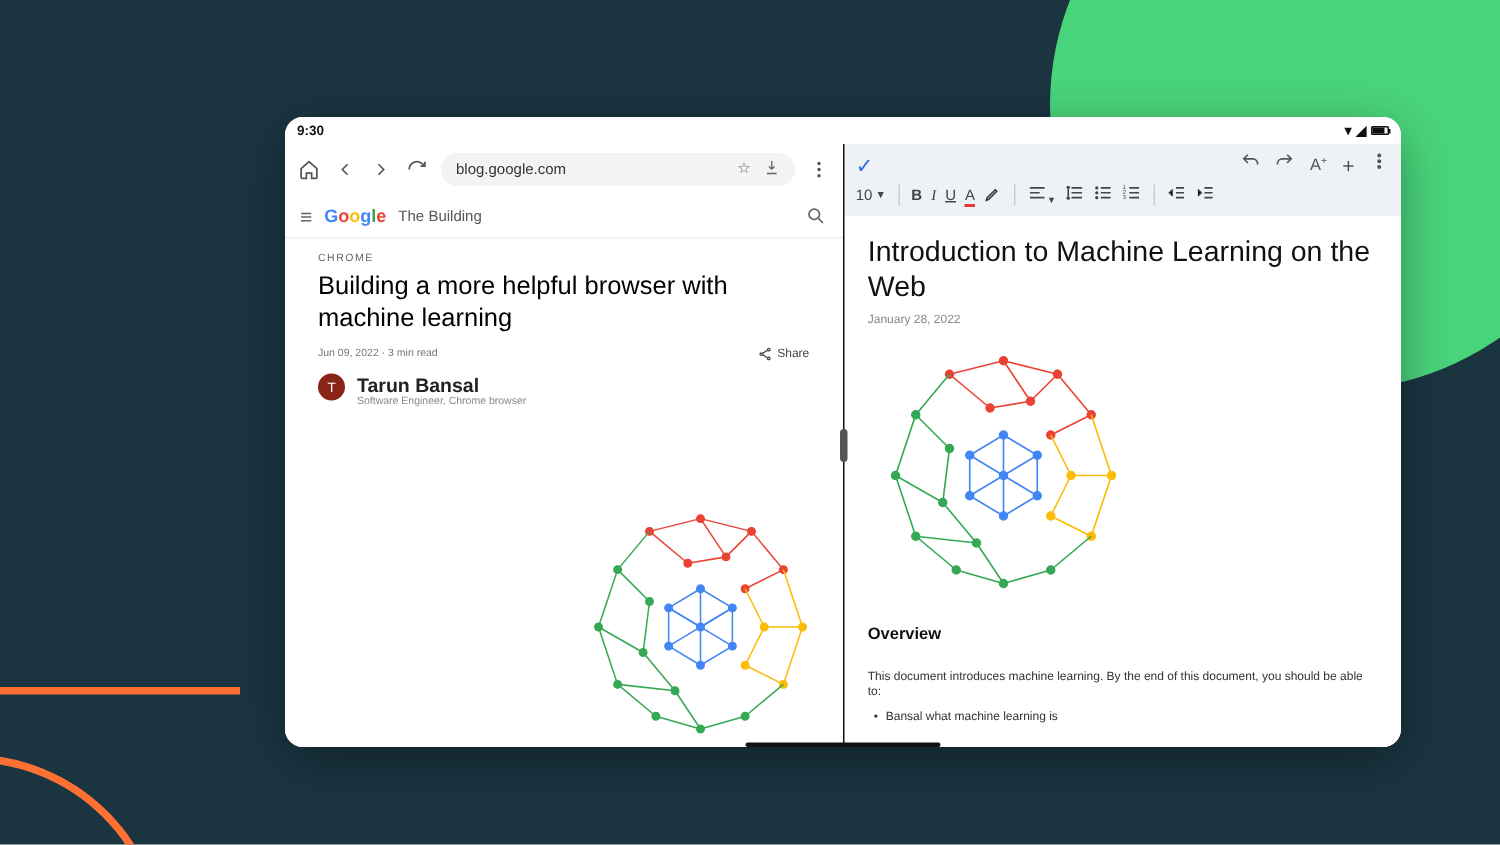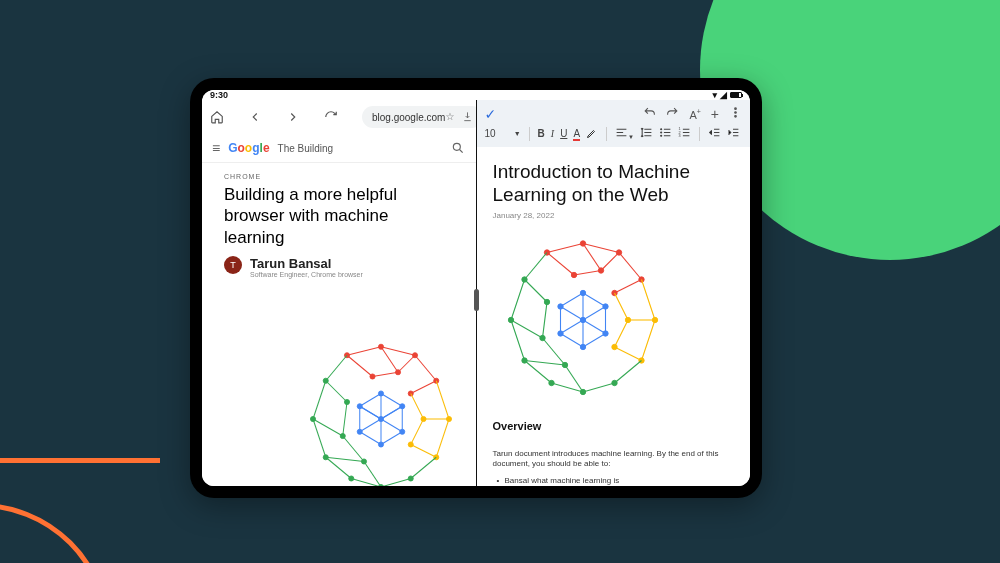--- a/index.html
+++ b/index.html
@@ -31,24 +31,23 @@
     position: absolute;
     width: 180px; height: 5px;
     background: #ff7133;
     left: -20px; bottom: 100px;
   }
 
   
   .tablet {
     position: absolute;
     top: 78px; left: 190px;
-    width: 572px; height: 420px;
+    width: 744px; height: 420px;
     background: #000;
     border-radius: 24px;
-    padding: 12px;
     box-shadow: 0 8px 30px rgba(0,0,0,.35);
   }
   .tablet-inner {
     width: 100%; height: 100%;
     background: #fff;
     border-radius: 12px;
     overflow: hidden;
     display: flex;
     flex-direction: column;
   }
@@ -86,21 +85,21 @@
     transform:translateX(-50%);
     width:130px;height:3px;
     background:#111;border-radius:2px;
   }
 
   
   .left {
     flex:1; background:#fff; display:flex; flex-direction:column; overflow:hidden;
   }
   .browser-bar {
-    display:flex; align-items:center; gap:24px;
+    display:flex; align-items:center; gap:8px;
     padding:6px 8px;
     color:#444;
   }
   .icon-btn { width:16px;height:16px; display:flex;align-items:center;justify-content:center; color:#555; cursor:pointer;}
   .icon-btn svg{width:14px;height:14px;fill:none;stroke:currentColor;stroke-width:2;}
   .url-pill {
     flex:1; background:#f1f3f4; border-radius:14px; height:22px;
     display:flex; align-items:center; padding:0 10px;
     font-size:10px; color:#333; justify-content:space-between;
   }
@@ -135,21 +134,21 @@
     flex:1; background:#fff; display:flex; flex-direction:column; overflow:hidden;
   }
   .docs-top {
     background:#eef2f6; padding:4px 8px 6px;
   }
   .docs-row1{display:flex;align-items:center;justify-content:space-between;height:20px;}
   .check{color:#2b6bdc;font-size:14px;}
   .docs-actions{display:flex;gap:10px;color:#555;align-items:center;}
   .docs-actions svg{width:13px;height:13px;fill:none;stroke:currentColor;stroke-width:2;}
   .docs-row2{display:flex;align-items:center;gap:8px;margin-top:2px;color:#444;font-size:10px;}
-  .font-size{display:flex;align-items:center;gap:18px;justify-content:flex-end;}
+  .font-size{display:flex;align-items:center;gap:2px;justify-content:flex-end;}
   .tb{display:flex;gap:6px;align-items:center;}
   .tb .b{font-weight:700;}
   .tb .i{font-style:italic;font-family:serif;}
   .tb .u{text-decoration:underline;}
   .tb .a{position:relative;}
   .tb .a::after{content:"";position:absolute;left:0;right:0;bottom:-2px;height:2px;background:#e53935;}
   .tb .pen svg{width:12px;height:12px;stroke:#333;}
   .sep{width:1px;height:14px;background:#ccc;}
   .docs-body{flex:1;padding:14px 16px;overflow:hidden;}
   .doc-title{font-size:19px;font-weight:500;color:#111;line-height:1.2;margin-bottom:4px;}
@@ -237,20 +236,34 @@
             <svg viewBox="0 0 24 24">
                 <circle cx="10" cy="10" r="6"></circle>
                 <path d="M20 20l-5-5"></path>
               </svg>
           </span>
         </div>
 
         <div class="article">
           <div class="category">CHROME</div>
           <div class="headline">Building a more helpful browser with machine learning</div>
+          <div class="meta-row">
+            <span>
+              <span>Jun 09, 2022</span> · <span>3 min read</span>
+            </span>
+            <span class="share">
+              <svg width="10" height="10" viewBox="0 0 24 24" fill="none" stroke="currentColor" stroke-width="2">
+                  <circle cx="18" cy="5" r="2"></circle>
+                  <circle cx="6" cy="12" r="2"></circle>
+                  <circle cx="18" cy="19" r="2"></circle>
+                  <path d="M8 11l8-5M8 13l8 5"></path>
+                </svg>
+              <span>Share</span>
+            </span>
+          </div>
           <div class="author-row">
             <div class="avatar">T</div>
             <div>
               <div class="author-name">Tarun Bansal</div>
               <div class="author-role">Software Engineer, Chrome browser</div>
             </div>
           </div>
           <svg class="hero-left mlnet" viewBox="0 0 200 200">
 
             <g stroke="#ea4335" fill="#ea4335">
@@ -472,21 +485,21 @@
               <circle cx="100" cy="70"></circle>
                 <circle cx="125" cy="85"></circle>
                 <circle cx="125" cy="115"></circle>
               <circle cx="100" cy="130"></circle>
                 <circle cx="75" cy="115"></circle>
                 <circle cx="75" cy="85"></circle>
               <circle cx="100" cy="100"></circle>
             </g>
           </svg>
           <div class="section-h">Overview</div>
-          <div class="doc-p">Tarun document introduces machine learning. By the end of this document, you should be able to:</div>
+          <div class="doc-p">This document introduces machine learning. By the end of this document, you should be able to:</div>
           <div class="doc-li">Bansal what machine learning is</div>
         </div>
       </div>
 
       <div class="handle-bar"></div>
     </div>
   </div>
 </div>
 
 </body></html>

